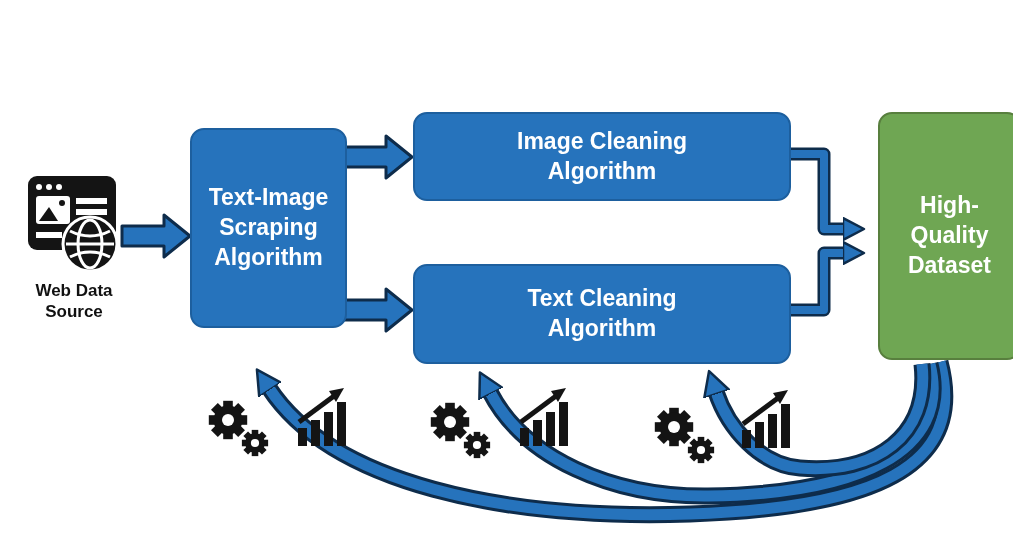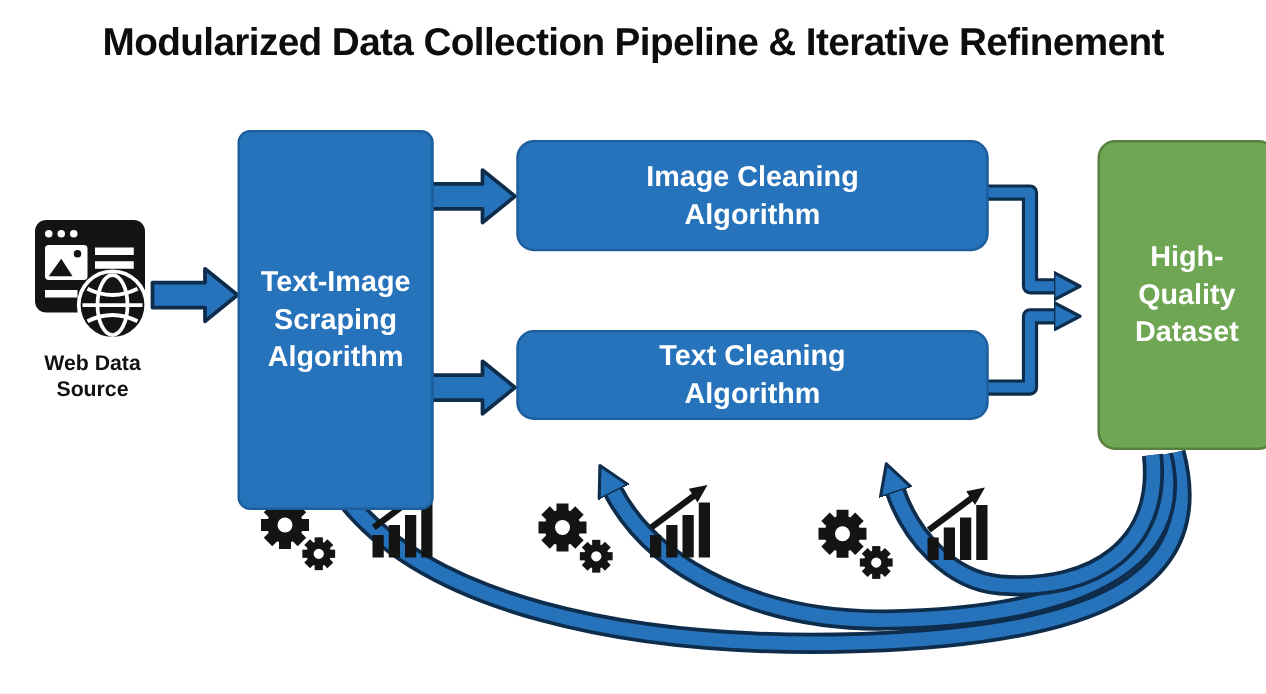--- a/index.html
+++ b/index.html
@@ -14,23 +14,23 @@
     position:absolute; top:16px; left:0; width:1013px; text-align:center;
     font-size:31px; font-weight:bold; color:#0d0d0d; letter-spacing:-0.5px;
   }
   .box{
     position:absolute; border-radius:14px; display:flex; align-items:center; justify-content:center;
     color:#fff; font-weight:bold; text-align:center;
   }
   .box span{ white-space:pre-line; line-height:1.3; }
   .blue{ background:var(--blue); border:2px solid #1d5f9e; box-sizing:border-box;}
   .green{ background:var(--green); border:2px solid #587f3e; box-sizing:border-box;margin-left:16px;}
-  .box-scraping{ left:190px; top:104px; width:157px; height:304px; font-size:23px;border-radius:10px;}
+  .box-scraping{ left:190px; top:128px; width:157px; height:200px; font-size:23px;}
   .box-imgclean{ left:413px; top:112px; width:378px; height:89px; font-size:23px;}
-  .box-txtclean{ left:413px; top:264px; width:378px; height:72px; font-size:23px;}
+  .box-txtclean{ left:413px; top:264px; width:378px; height:100px; font-size:23px;}
   .box-dataset{ left:862px; top:112px; width:143px; height:248px; font-size:23px;}
   .caption{
     position:absolute; text-align:center; font-weight:bold; color:#111;
     white-space:pre-line; line-height:1.25;
   }
   .web-label{ left:0px; top:280px; width:148px; font-size:17px; }
   .loop-label{ left:330px; top:521px; width:500px; font-size:21px; }
   .overlay{ position:absolute; left:0; top:0; width:1013px; height:555px; }
   .fill-arrow{ fill:var(--blue); stroke:var(--outline); stroke-width:3; stroke-linejoin:round; }
   .stroke-under{ fill:none; stroke:var(--outline); stroke-linejoin:round; stroke-linecap:butt; }
@@ -142,21 +142,20 @@
       <rect x="48" y="44" width="22" height="6" class="icon-white"></rect>
       <rect x="8" y="56" width="26" height="6" class="icon-white"></rect>
       <circle cx="62" cy="68" r="27" class="icon-ink" stroke="#fff" stroke-width="3"></circle>
       <ellipse cx="62" cy="68" rx="12" ry="24" class="icon-white-stroke"></ellipse>
       <line x1="38" y1="68" x2="86" y2="68" stroke="#fff" stroke-width="3"></line>
       <path d="M42 55 Q62 65 82 55" class="icon-white-stroke"></path>
       <path d="M42 81 Q62 71 82 81" class="icon-white-stroke"></path>
     </g>
   </svg>
 
-  <div class="title">Modularized Data Collection Pipeline &amp; Iterative Refinement</div>
 
   <div class="box blue box-scraping">
     <span>Text-Image
 Scraping
 Algorithm</span>
   </div>
   <div class="box blue box-imgclean">
     <span>Image Cleaning
 Algorithm</span>
   </div>

